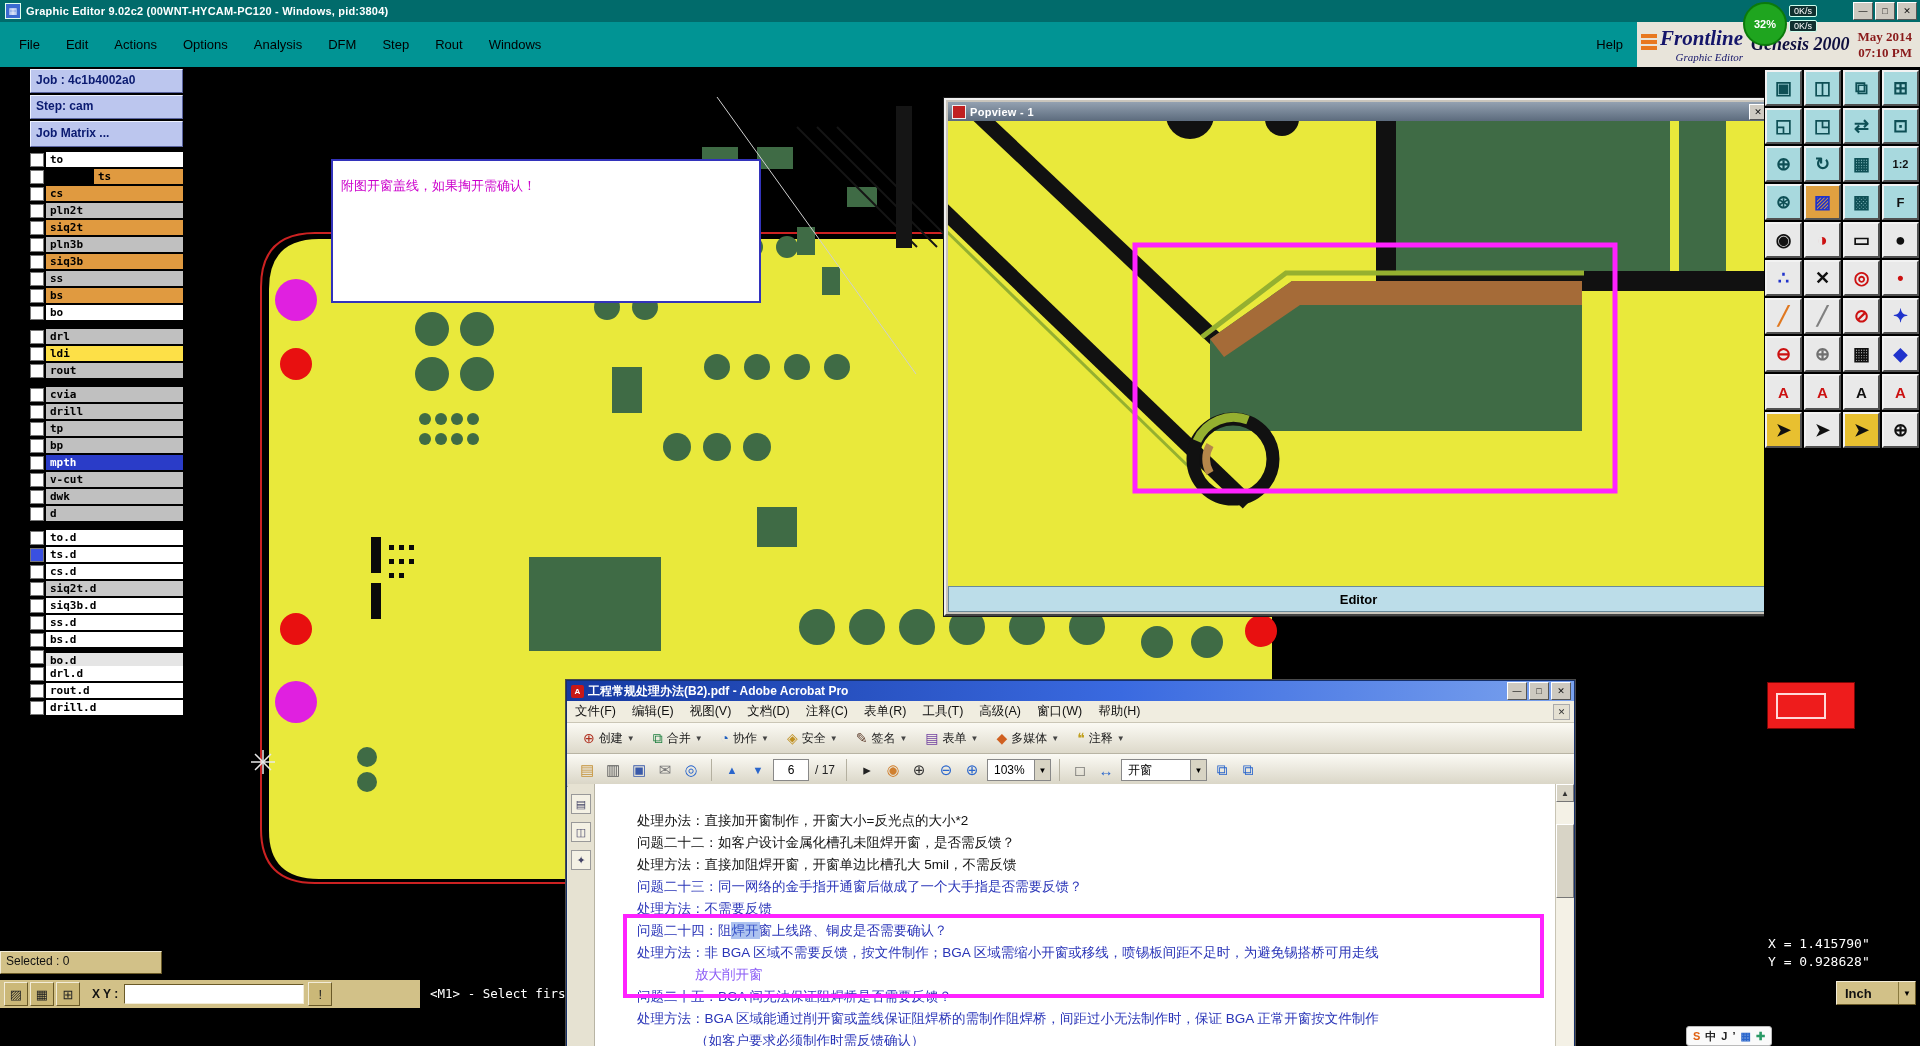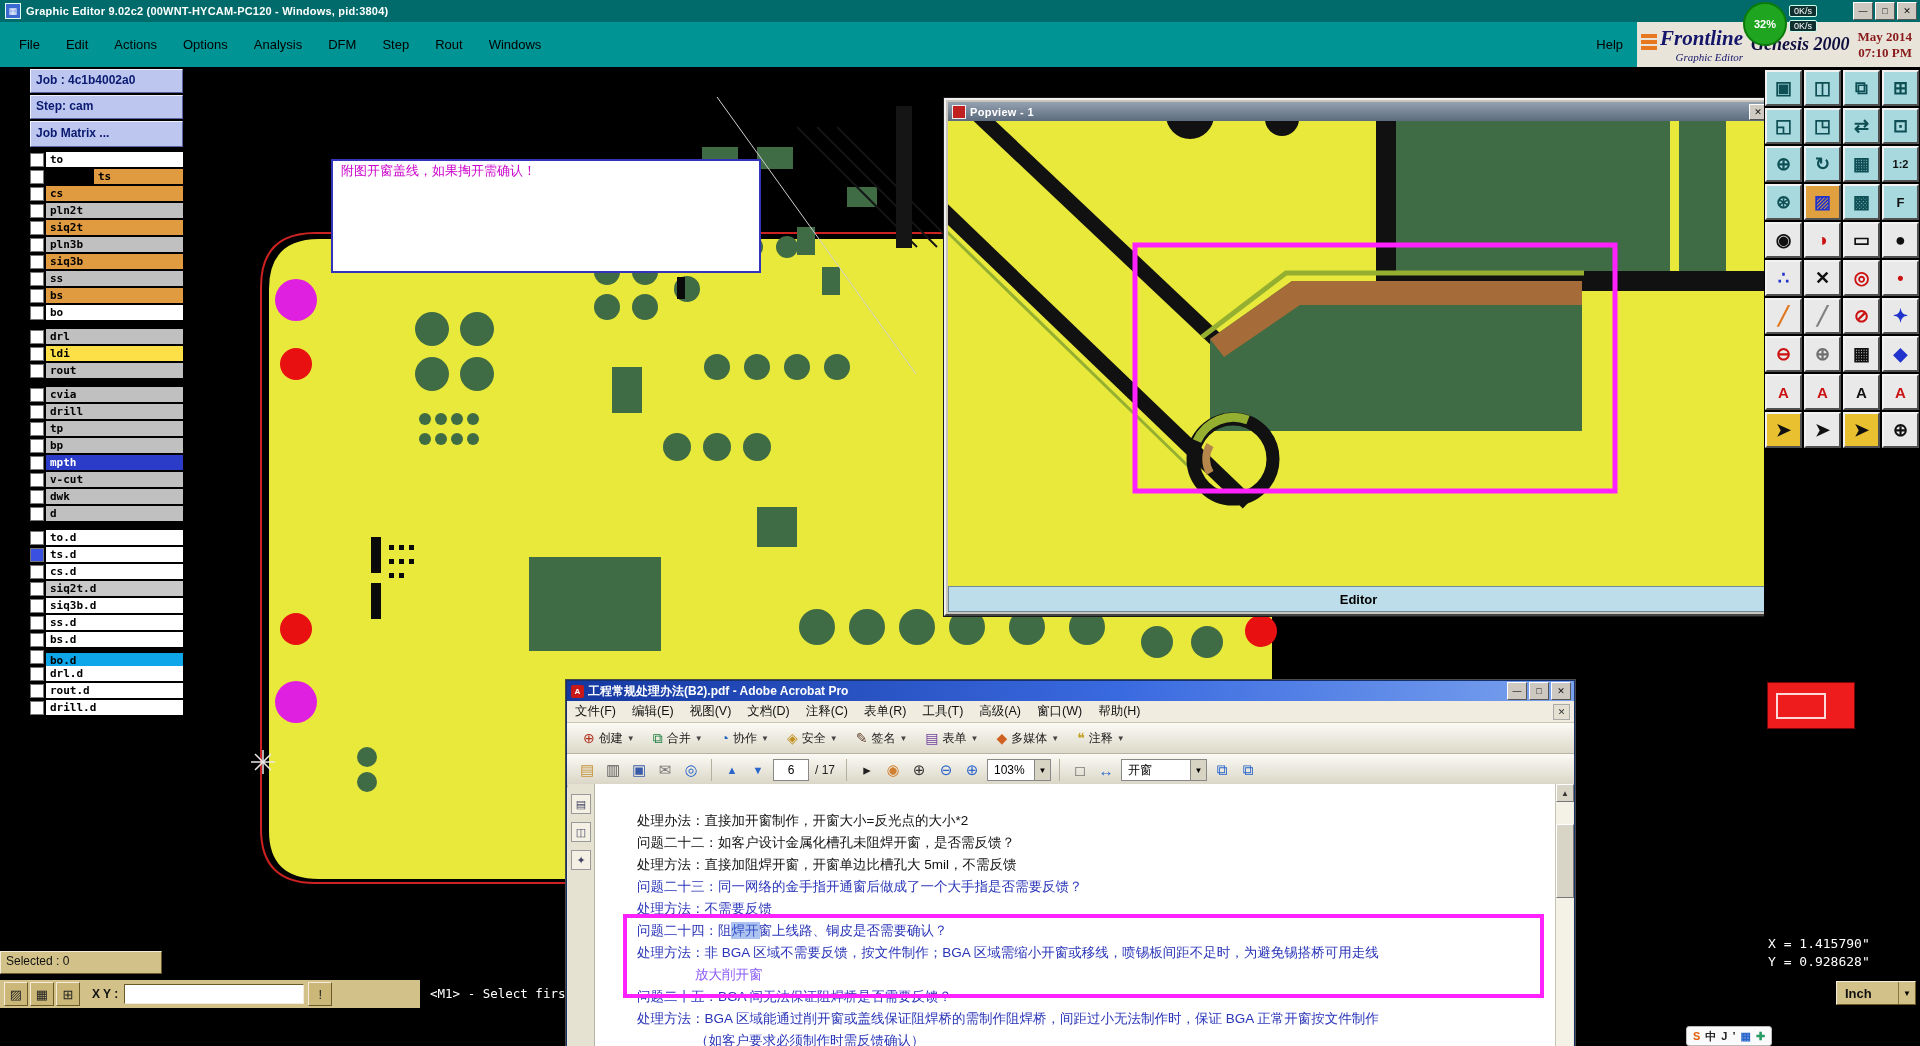--- a/index.html
+++ b/index.html
@@ -45,21 +45,21 @@
   .layerlist{margin-top:5px;}
   .lrow{display:flex;align-items:center;height:15px;margin:2px 2px 0 2px;}
   .lrow.gap-before{margin-top:9px;}
   .lbox{width:12px;height:12px;border:1px solid #777;margin-right:2px;flex:none;}
   .llabel{flex:1;height:15px;font-size:11px;font-weight:bold;line-height:15px;padding-left:4px;
           font-family:"DejaVu Sans Mono",monospace;white-space:nowrap;overflow:hidden;}
 
   
   .canvas{position:absolute;left:157px;top:67px;width:1607px;height:913px;background:#000;z-index:1;}
   .anno{position:absolute;left:174px;top:92px;width:410px;height:110px;background:#fff;
-        border:2px solid #3333bb;padding:0 8px;z-index:3;}
+        border:2px solid #3333bb;padding:15px 8px;z-index:3;}
   .anno span{font-size:13px;color:#cc00cc;}
 
   
   .rpanel{position:absolute;left:1764px;top:67px;width:156px;height:979px;background:#000;z-index:12;}
   .rt-grid{display:grid;grid-template-columns:repeat(4,37px);grid-auto-rows:36px;gap:2px;padding:3px 0 0 1px;}
   .rt-btn{display:flex;align-items:center;justify-content:center;font-size:18px;font-weight:bold;
           border:2px solid;border-color:#f2f2f2 #505050 #505050 #f2f2f2;cursor:default;}
   .overview{position:absolute;left:3px;top:615px;width:86px;height:45px;background:#ee1c1c;border:1px solid #7a0505;}
   .overview div{position:absolute;left:8px;top:10px;width:46px;height:22px;border:2px solid #ffd9d9;}
   .coords{position:absolute;left:4px;top:868px;color:#fff;font:13px "DejaVu Sans Mono",monospace;line-height:18px;white-space:pre;}
@@ -344,21 +344,21 @@
           <span class="llabel" style="background-color: rgb(255, 255, 255); color: rgb(0, 0, 0);">ss.d</span>
         </div>
 
         <div class="lrow">
           <span class="lbox" style="background-color: rgb(255, 255, 255);"></span>
           <span class="llabel" style="background-color: rgb(255, 255, 255); color: rgb(0, 0, 0);">bs.d</span>
         </div>
 
         <div class="lrow">
           <span class="lbox" style="background-color: rgb(255, 255, 255);"></span>
-          <span class="llabel" style="background-color: #0ea5e9; color: rgb(0, 0, 0); margin-top: 8px;">bo.d</span>
+          <span class="llabel" style="background-color: #e5e5e5; color: rgb(0, 0, 0); margin-top: 8px;">bo.d</span>
         </div>
 
         <div class="lrow">
           <span class="lbox" style="background-color: rgb(255, 255, 255);"></span>
           <span class="llabel" style="background-color: rgb(255, 255, 255); color: rgb(0, 0, 0);">drl.d</span>
         </div>
 
         <div class="lrow">
           <span class="lbox" style="background-color: rgb(255, 255, 255);"></span>
           <span class="llabel" style="background-color: rgb(255, 255, 255); color: rgb(0, 0, 0);">rout.d</span>

